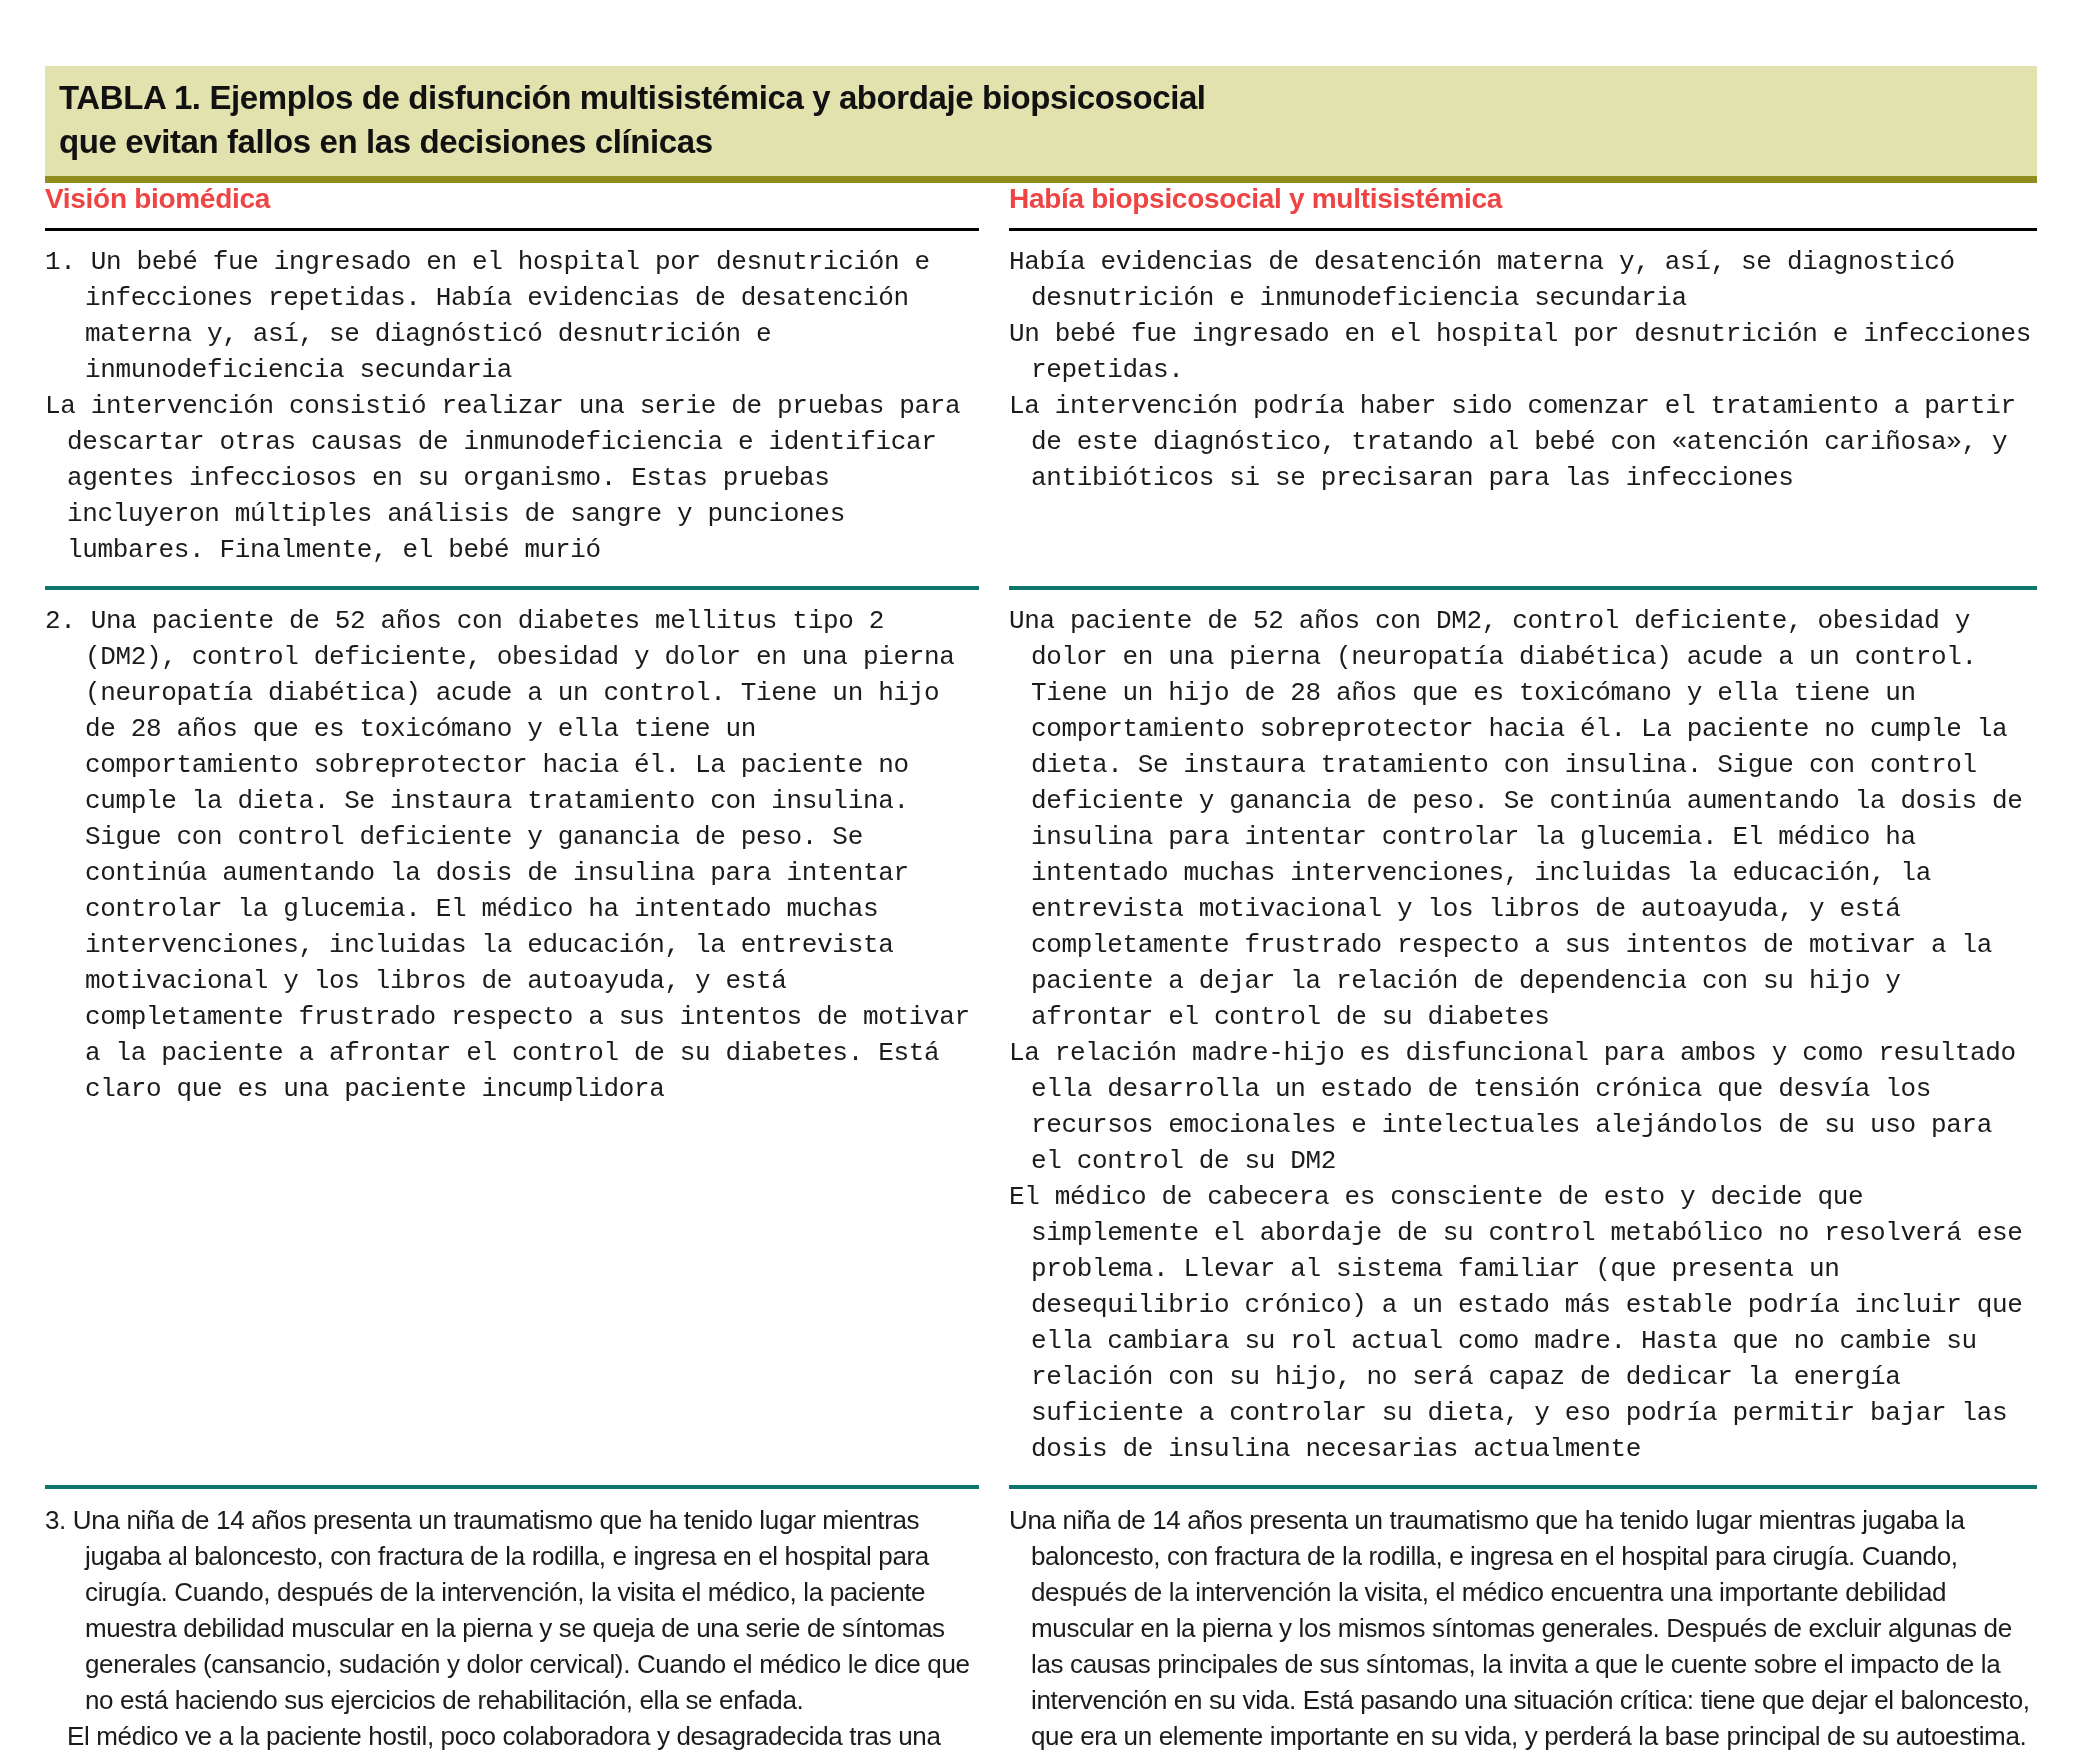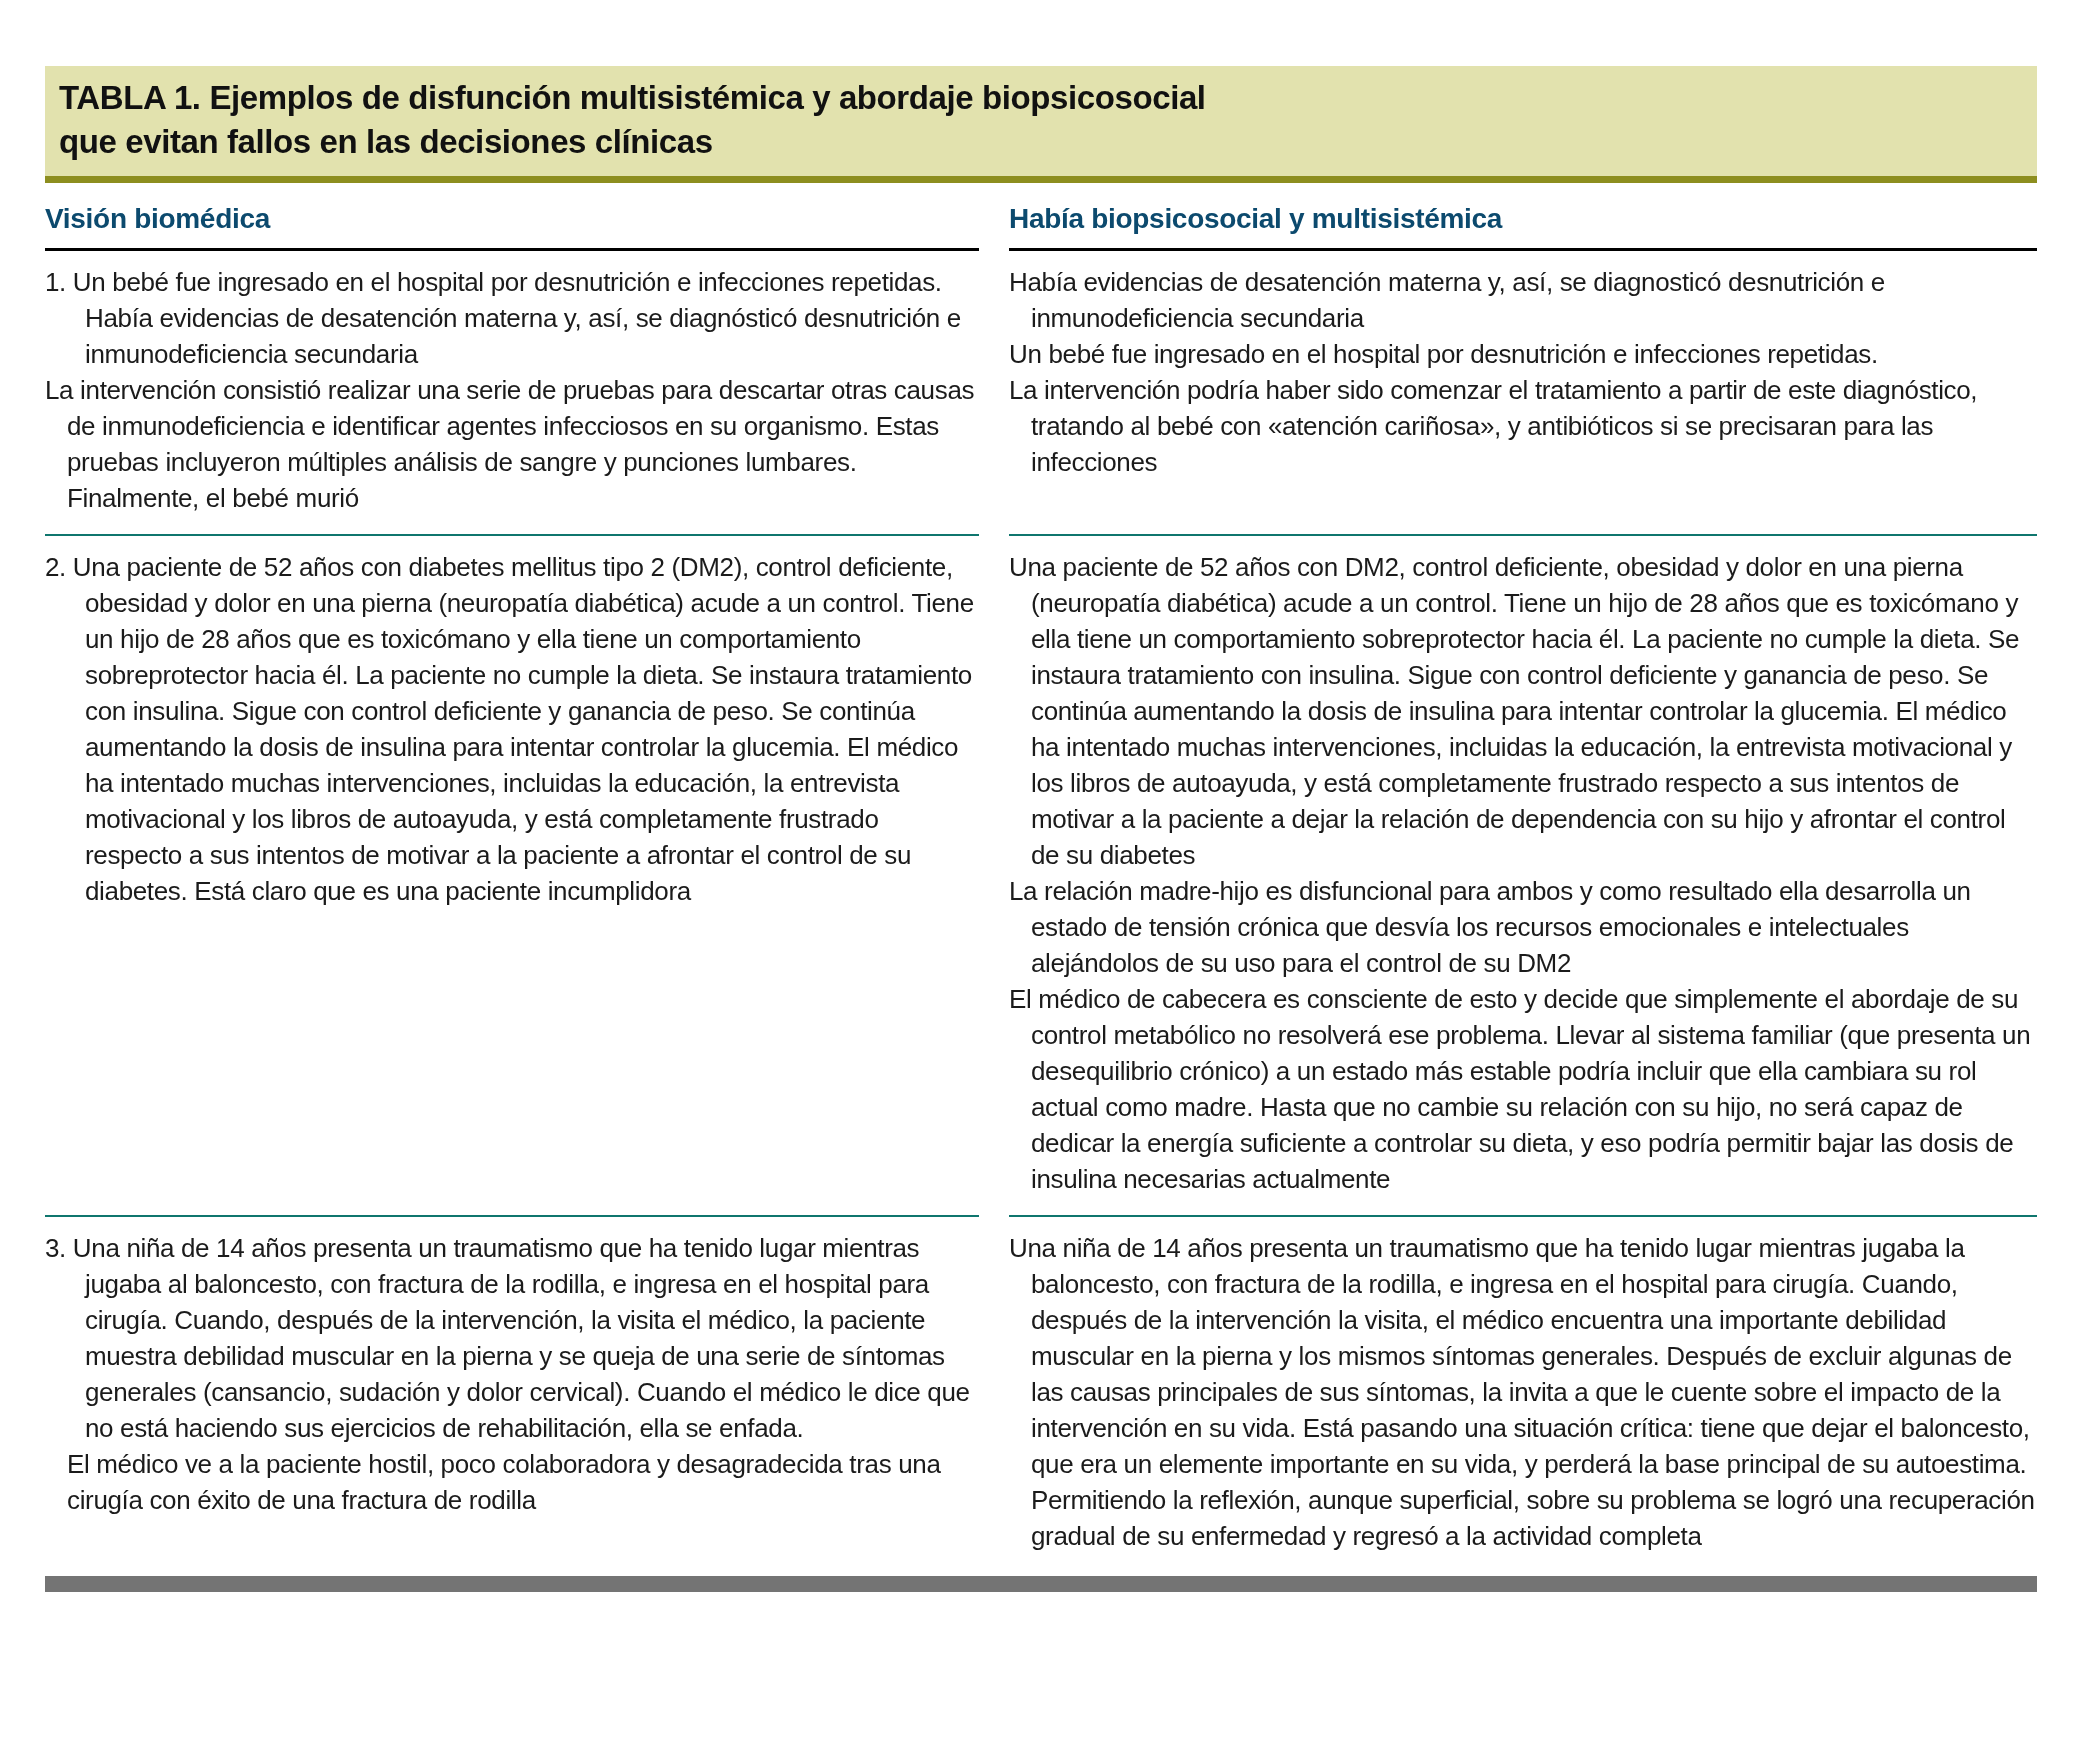--- a/index.html
+++ b/index.html
@@ -36,37 +36,37 @@
     height: 7px;
     background: #8d8e1f;
   }
   .grid {
     display: grid;
     grid-template-columns: 934px 30px 1028px;
   }
   .cell { min-width: 0; }
   .gapcol { }
   .header-row .cell {
-    padding-top: 20px;
     padding-bottom: 13px;
     border-bottom: 3px solid #000000;
     font-size: 28px;
     font-weight: bold;
     letter-spacing: -0.3px;
-    color: #0c4a6e;
+    color: #ef4444;
   }
   .body-row .cell {
     padding-top: 13px;
     padding-bottom: 18px;
     font-size: 26px;
     line-height: 36px;
     letter-spacing: -0.35px;
   }
   .body-row.with-sep .cell {
-    border-bottom: 2px solid #0f766e;
+    border-bottom: 4px solid #0f766e;
+    font-family: Liberation Mono, monospace;
   }
   .para { margin: 0; }
   .para.hang-num { padding-left: 40px; text-indent: -40px; }
   .para.hang     { padding-left: 22px; text-indent: -22px; }
   .para.indent   { padding-left: 22px; }
   .bottom-bar {
     height: 16px;
     background: #747474;
     margin-top: 4px;
   }

